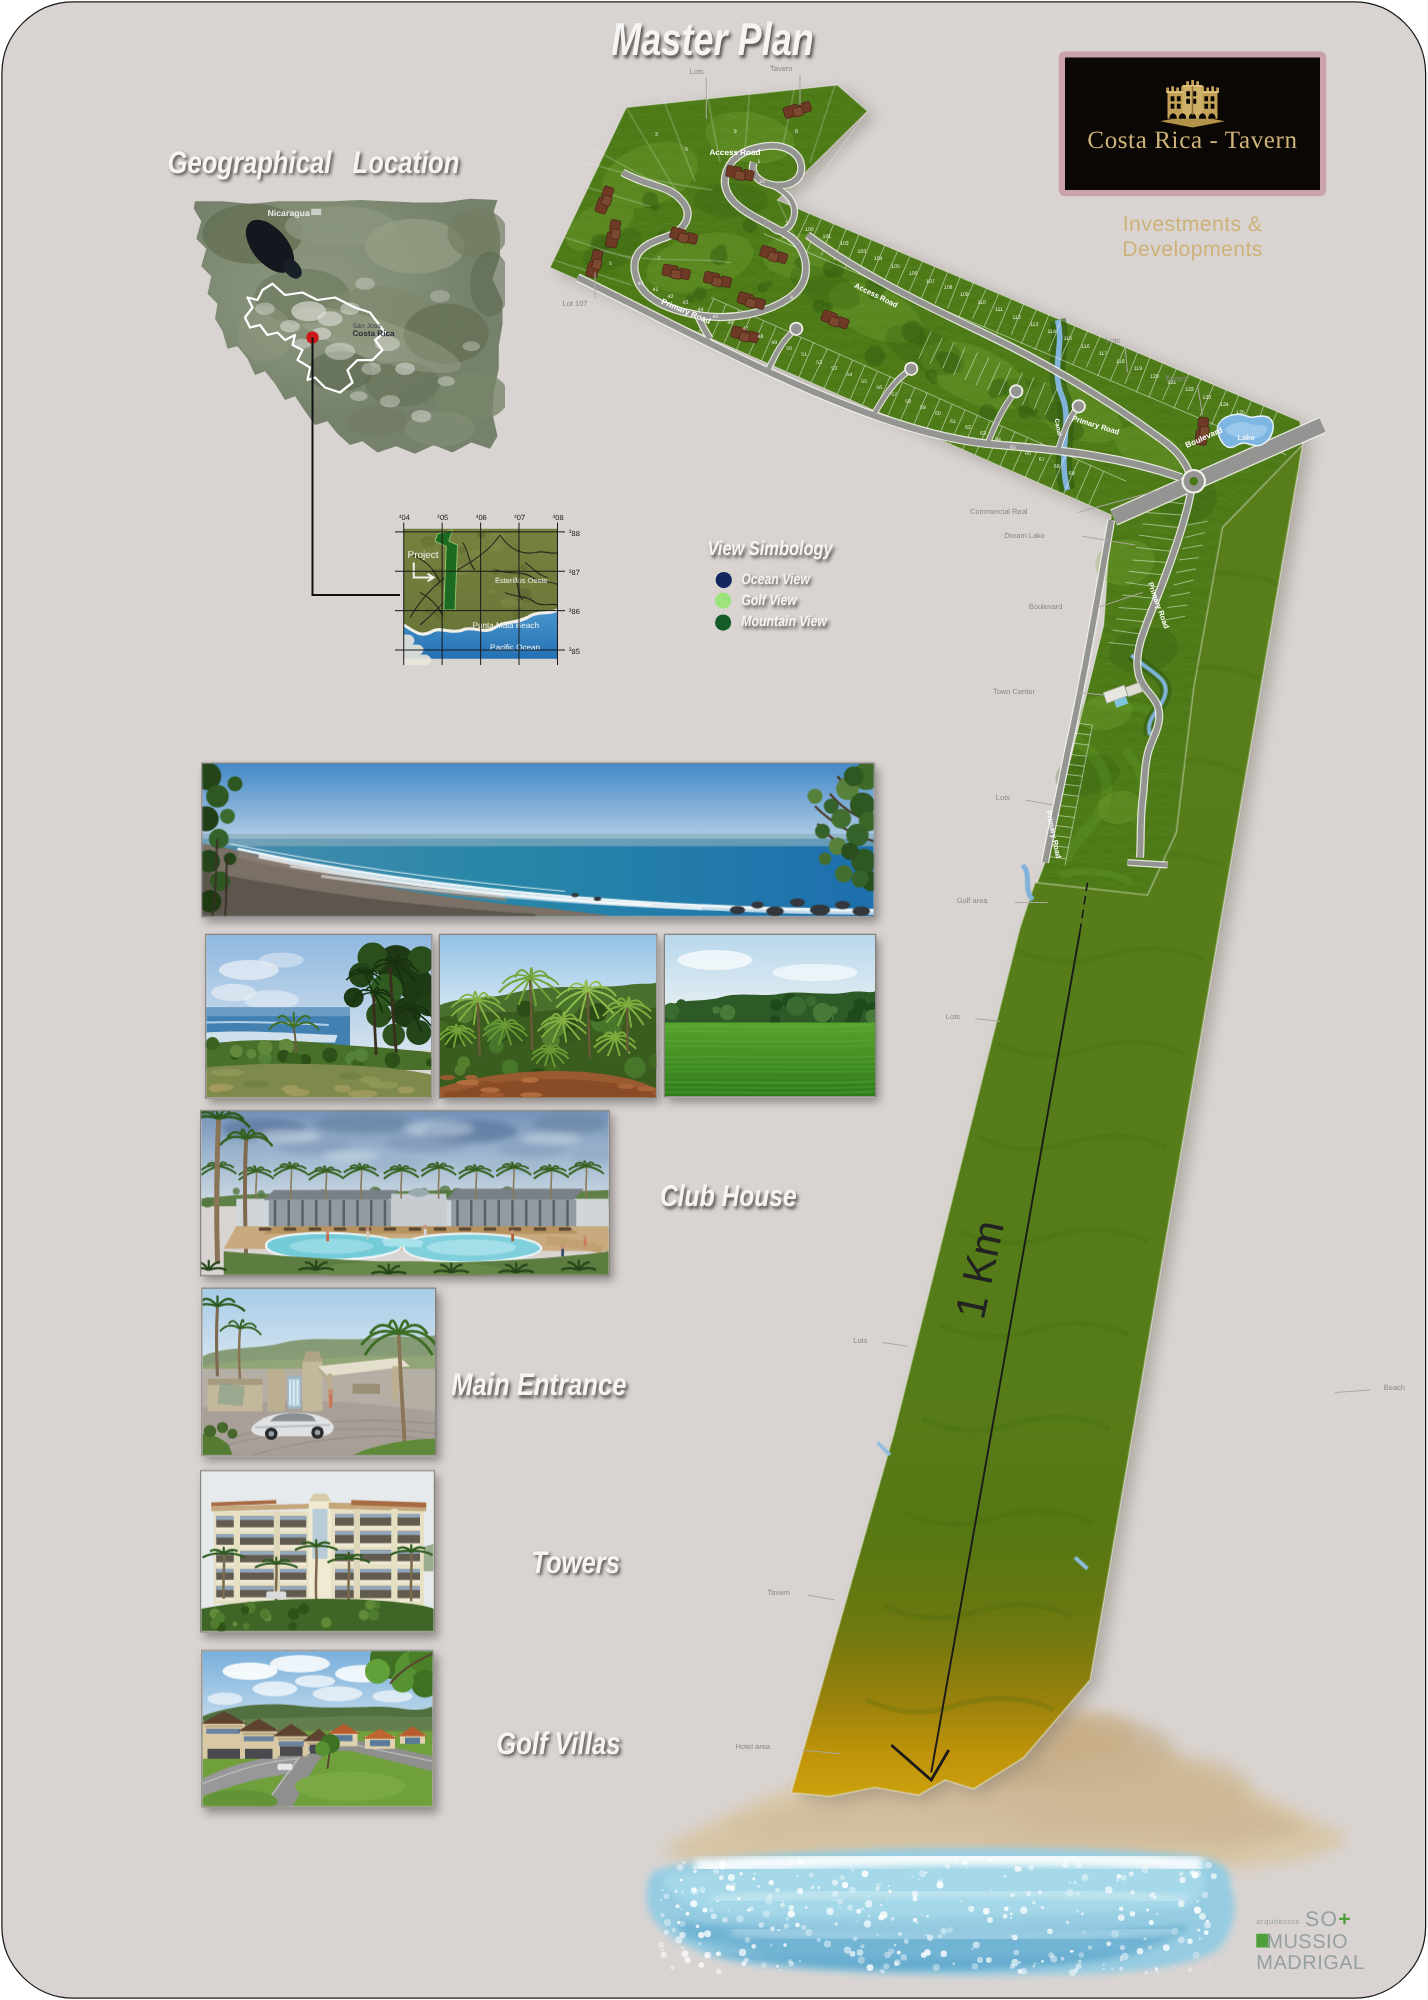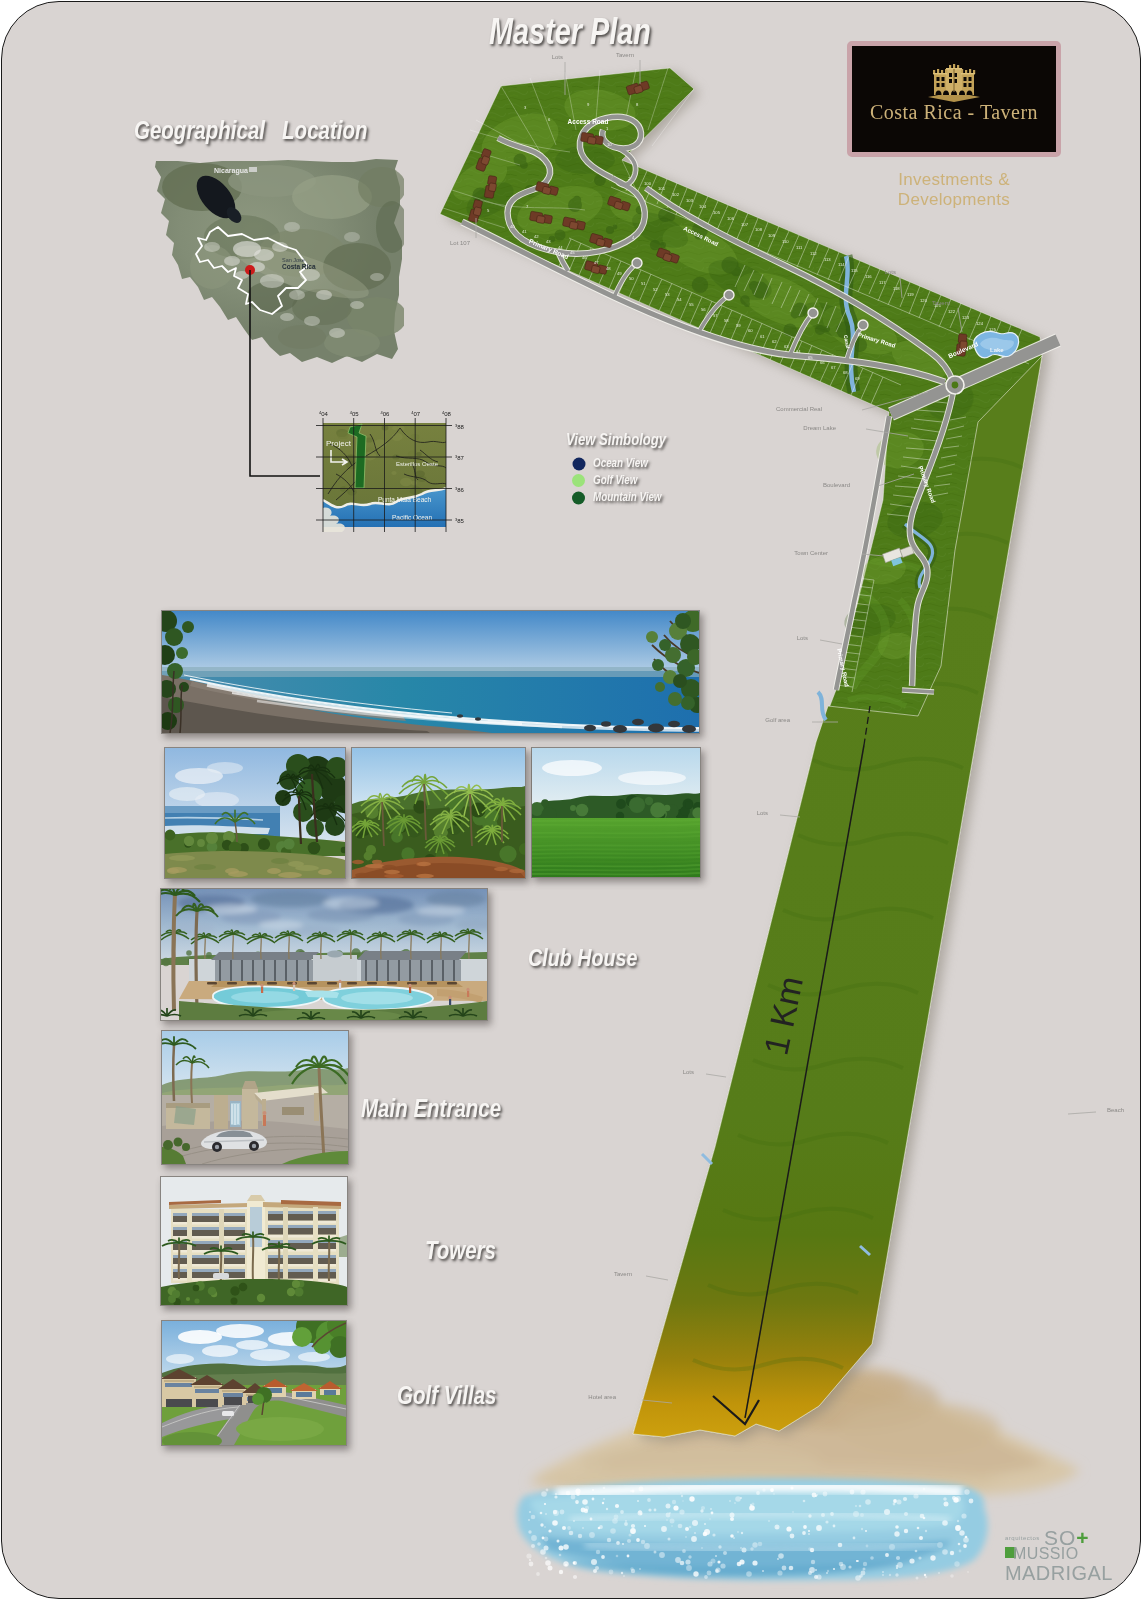--- a/index.html
+++ b/index.html
@@ -1971,17 +1971,17 @@
 <div class="abs cap" style="left:528px;top:944px;font-size:24px;">Club House</div>
 
 <div class="abs cap" style="left:361px;top:1094px;font-size:25px;">Main Entrance</div>
 
 <div class="abs cap" style="left:425px;top:1236px;font-size:25px;">Towers</div>
 
 <div class="abs cap" style="left:397px;top:1381px;font-size:25px;">Golf Villas</div>
 
 <div class="abs" style="left:1000px;top:1526px;width:95px;color:#97a0a0;">
 <div style="position:absolute;left:5px;top:9px;font-size:6px;letter-spacing:.5px;">arquitectos</div>
-<div style="position:absolute;left:44px;top:0px;font-size:21px;letter-spacing:1px;">SO<span style="color:#4e9e3c;font-weight:bold;">+</span></div>
+<div style="position:absolute;left:44px;top:0px;font-size:17px;letter-spacing:1px;">SO<span style="color:#4e9e3c;font-weight:bold;">+</span></div>
 <div style="position:absolute;left:5px;top:21px;width:11px;height:11px;background:#4e9e3c;"></div>
 <div style="position:absolute;left:13px;top:19px;font-size:16px;letter-spacing:.4px;">MUSSIO</div>
-<div style="position:absolute;left:5px;top:36px;font-size:20px;letter-spacing:.4px;">MADRIGAL</div>
+<div style="position:absolute;left:5px;top:36px;font-size:16px;letter-spacing:.4px;">MADRIGAL</div>
 </div>
 
 </body></html>

